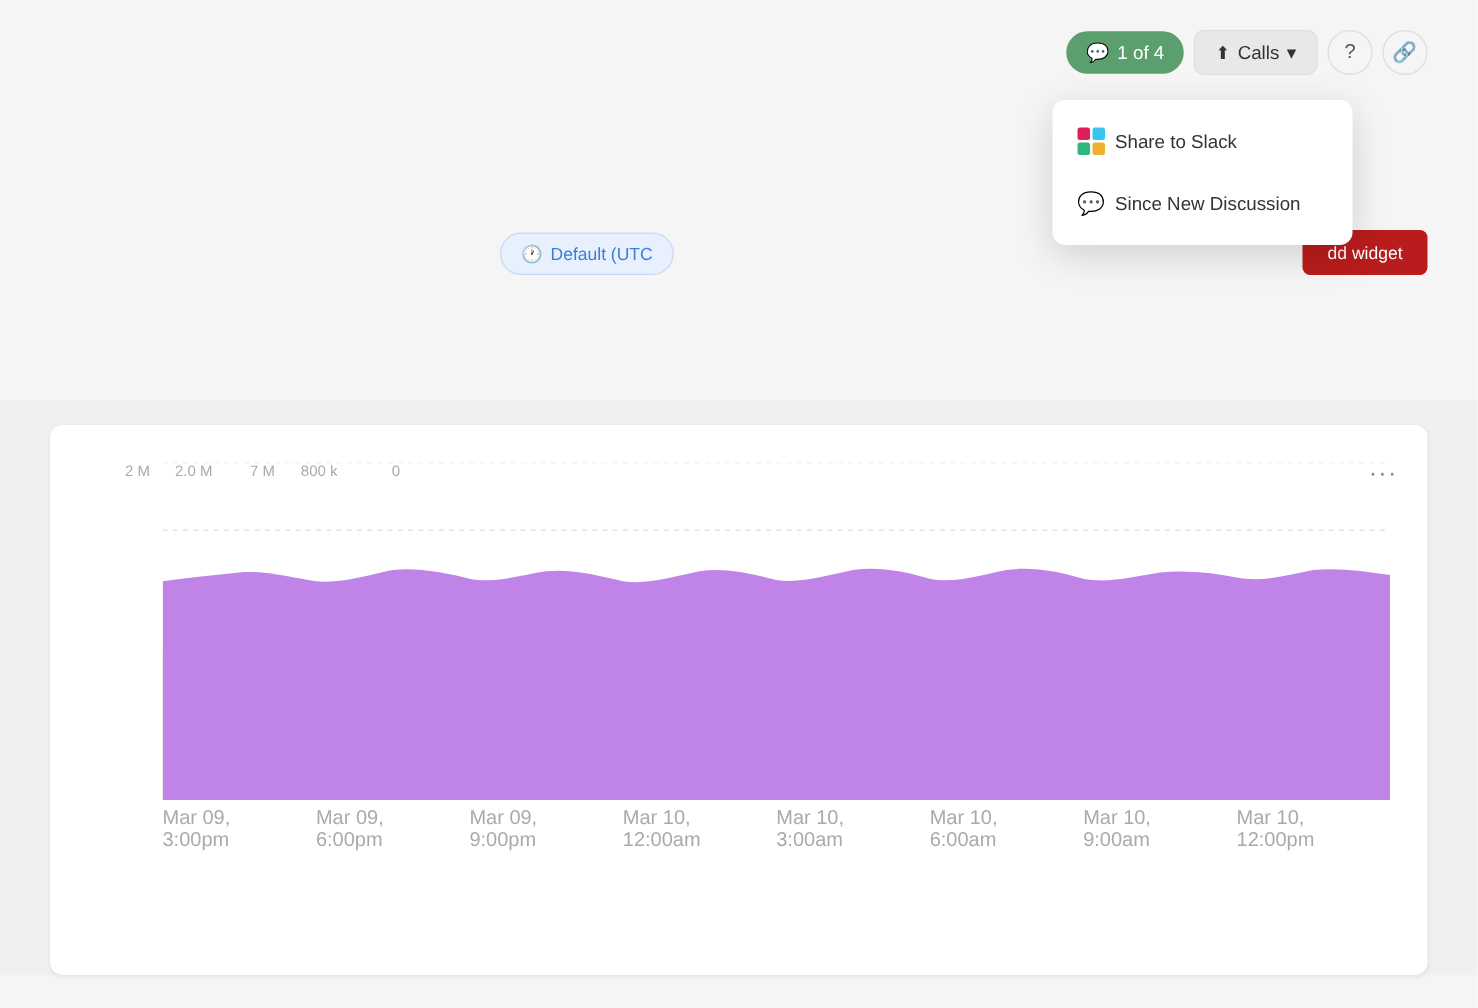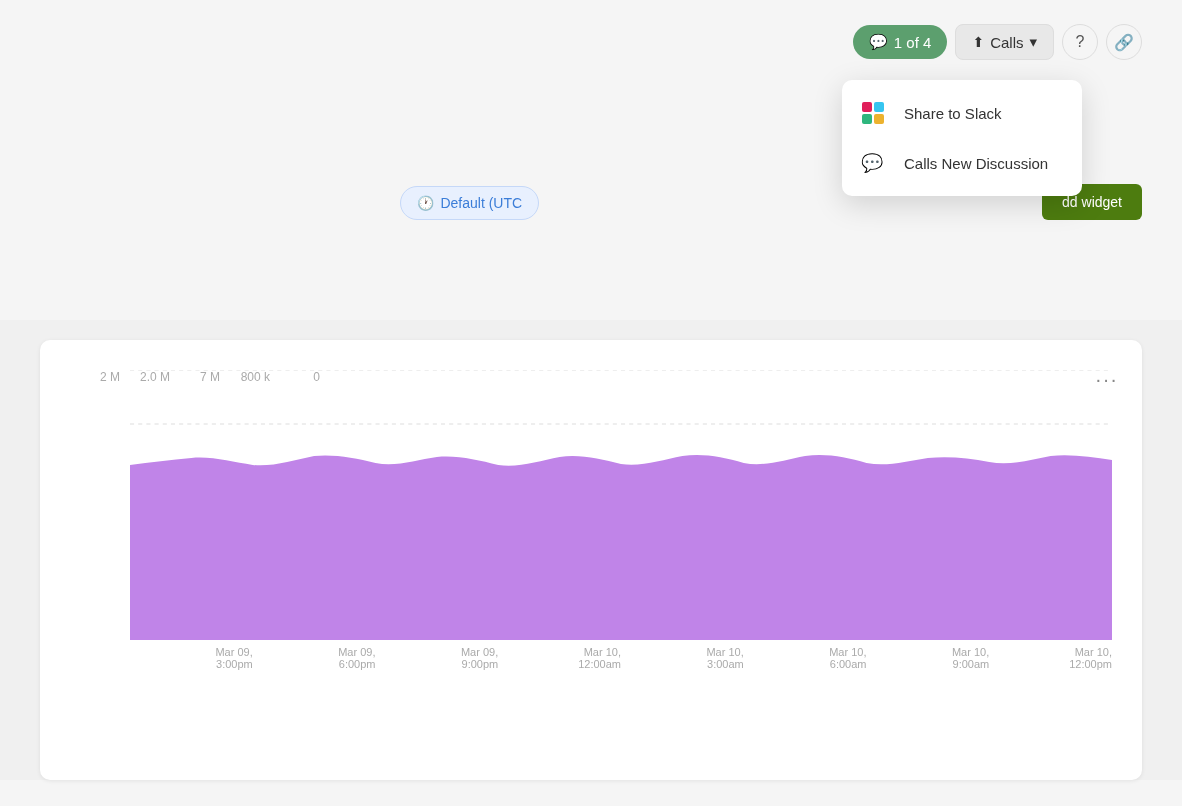--- a/index.html
+++ b/index.html
@@ -90,21 +90,21 @@
       cursor: pointer;
       display: flex;
       align-items: center;
       gap: 6px;
     }
 
     .add-widget-btn {
       position: absolute;
       bottom: 100px;
       right: 40px;
-      background: #4d7c0f;
+      background: #b91c1c;
       color: white;
       border: none;
       border-radius: 6px;
       padding: 10px 20px;
       font-size: 14px;
       cursor: pointer;
     }
 
     
     .dropdown-menu {
@@ -115,21 +115,21 @@
       border-radius: 10px;
       box-shadow: 0 8px 30px rgba(0,0,0,0.15);
       padding: 8px 0;
       min-width: 240px;
       z-index: 100;
     }
 
     .dropdown-item {
       display: flex;
       align-items: center;
-      gap: 20px;
+      gap: 8px;
       padding: 14px 20px;
       cursor: pointer;
       font-size: 15px;
       color: #333;
       transition: background 0.1s;
     }
 
     .slack-icon {
       width: 22px;
       height: 22px;
@@ -226,23 +226,23 @@
     }
 
     .x-axis {
       margin-left: 60px;
       display: flex;
       justify-content: space-between;
       margin-top: 6px;
     }
 
     .x-label {
-      font-size: 11px;
+      font-size: 16px;
       color: #aaa;
-      text-align: right;
+      text-align: left;
       flex: 1;
     }
 
     .bottom-section {
       background: #f5f5f5;
       height: 46px;
     }
   </style>
 </head>
 <body>
@@ -272,21 +272,21 @@
       <div class="slack-icon">
         <div class="sq1"></div>
         <div class="sq2"></div>
         <div class="sq3"></div>
         <div class="sq4"></div>
       </div>
       <span>Share to Slack</span>
     </div>
     <div class="dropdown-item">
       <div class="chat-icon">💬</div>
-      <span>Calls New Discussion</span>
+      <span>Since New Discussion</span>
     </div>
   </div>
 
   <button class="default-utc-btn">
     <span>🕐</span>
     <span>Default (UTC</span>
   </button>
 
   <button class="add-widget-btn">
     <span>dd widget</span>

